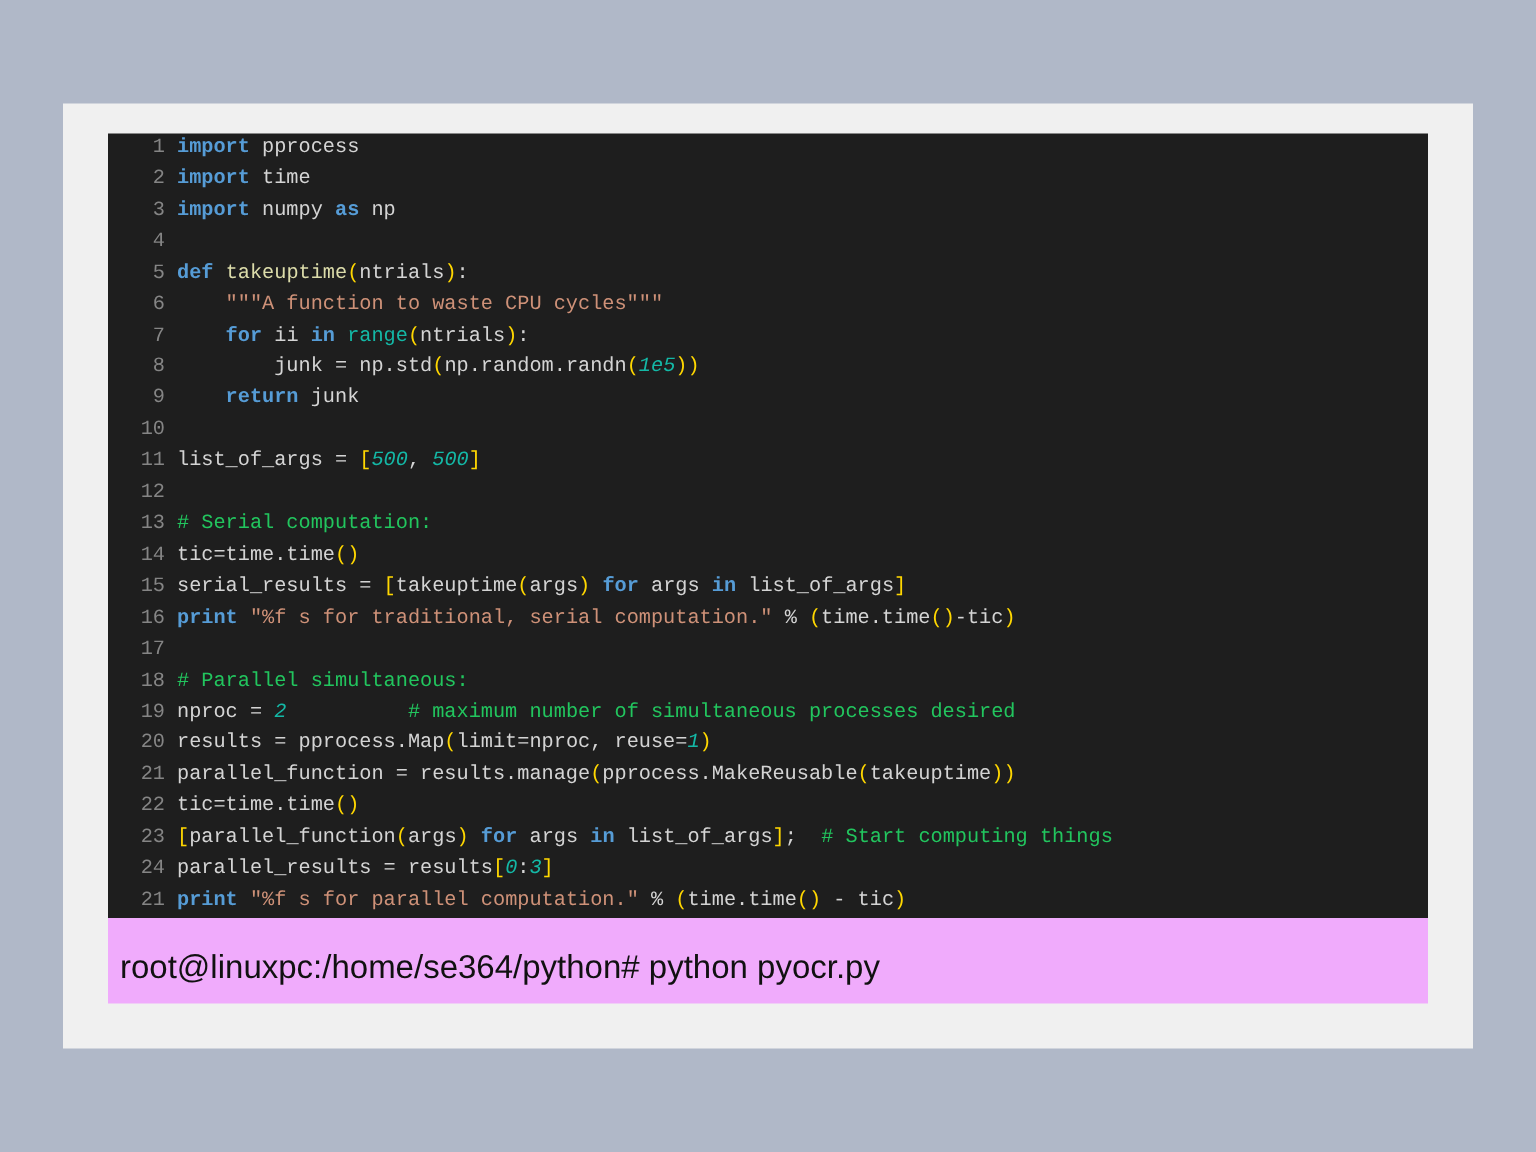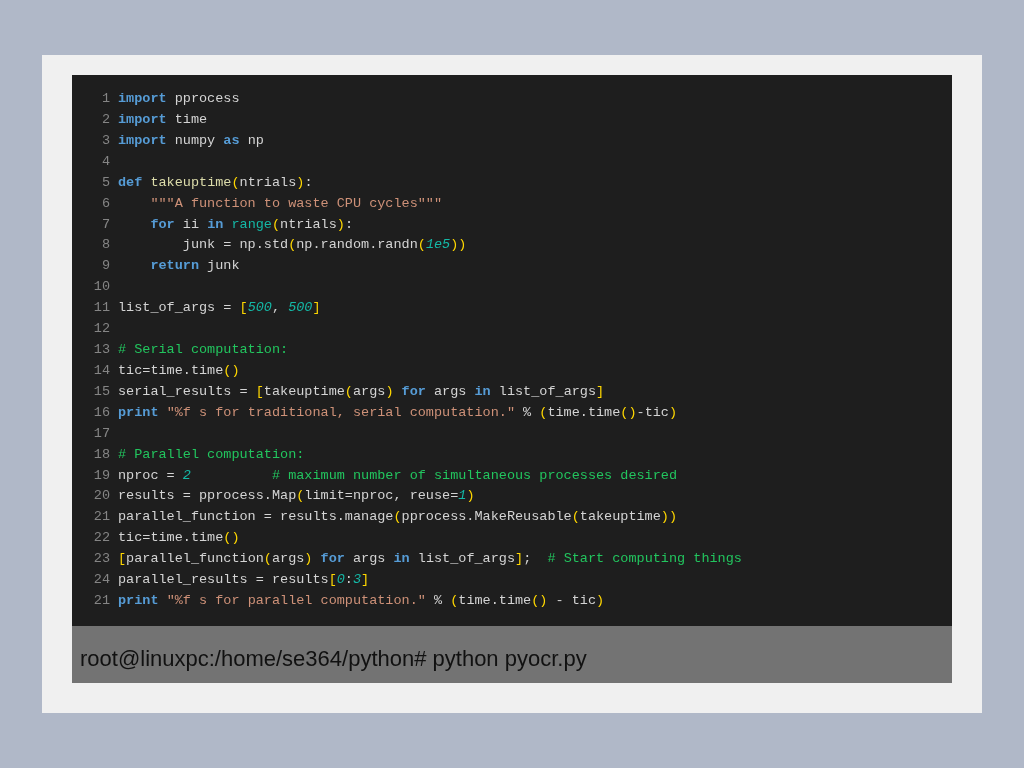--- a/index.html
+++ b/index.html
@@ -23,29 +23,29 @@
       flex-direction: column;
       gap: 0;
     }
 
     .code-block {
       background-color: #1e1e1e;
       color: #d4d4d4;
       font-family: 'Courier New', Courier, monospace;
       font-size: 13.5px;
       line-height: 1.55;
-      padding: 14px 18px;
+      padding: 0 18px;
       white-space: pre;
       margin-bottom: 0;
       border: none;
       overflow: hidden;
     }
 
     .output-block {
-      background-color: #737373;
+      background-color: #f0abfc;
       font-family: Arial, sans-serif;
       font-size: 22px;
       line-height: 1.5;
       padding: 16px 8px 8px 8px;
       color: #111;
     }
 
     
     .kw { color: #569cd6; font-weight: bold; }         
     .str { color: #ce9178; }                            
@@ -70,21 +70,21 @@
 <span class="ln"> 8</span>        junk = np.std<span class="paren">(</span>np.random.randn<span class="paren">(</span><span class="num">1e5</span><span class="paren">))</span>
 <span class="ln"> 9</span>    <span class="kw">return</span> junk
 <span class="ln">10</span>
 <span class="ln">11</span>list_of_args = <span class="paren">[</span><span class="num">500</span>, <span class="num">500</span><span class="paren">]</span>
 <span class="ln">12</span>
 <span class="ln">13</span><span class="cm"># Serial computation:</span>
 <span class="ln">14</span>tic=time.time<span class="paren">()</span>
 <span class="ln">15</span>serial_results = <span class="paren">[</span>takeuptime<span class="paren">(</span>args<span class="paren">)</span> <span class="kw">for</span> args <span class="kw">in</span> list_of_args<span class="paren">]</span>
 <span class="ln">16</span><span class="kw">print</span> <span class="str">"%f s for traditional, serial computation."</span> % <span class="paren">(</span>time.time<span class="paren">()</span>-tic<span class="paren">)</span>
 <span class="ln">17</span>
-<span class="ln">18</span><span class="cm"># Parallel computation:</span>
+<span class="ln">18</span><span class="cm"># Parallel simultaneous:</span>
 <span class="ln">19</span>nproc = <span class="num">2</span>          <span class="cm"># maximum number of simultaneous processes desired</span>
 <span class="ln">20</span>results = pprocess.Map<span class="paren">(</span>limit=nproc, reuse=<span class="num">1</span><span class="paren">)</span>
 <span class="ln">21</span>parallel_function = results.manage<span class="paren">(</span>pprocess.MakeReusable<span class="paren">(</span>takeuptime<span class="paren">))</span>
 <span class="ln">22</span>tic=time.time<span class="paren">()</span>
 <span class="ln">23</span><span class="paren">[</span>parallel_function<span class="paren">(</span>args<span class="paren">)</span> <span class="kw">for</span> args <span class="kw">in</span> list_of_args<span class="paren">]</span>;  <span class="cm"># Start computing things</span>
 <span class="ln">24</span>parallel_results = results<span class="paren">[</span><span class="num">0</span>:<span class="num">3</span><span class="paren">]</span>
 <span class="ln">21</span><span class="kw">print</span> <span class="str">"%f s for parallel computation."</span> % <span class="paren">(</span>time.time<span class="paren">()</span> - tic<span class="paren">)</span></div>
 
   <div class="output-block">
     <div>root@linuxpc:/home/se364/python# python pyocr.py</div>

